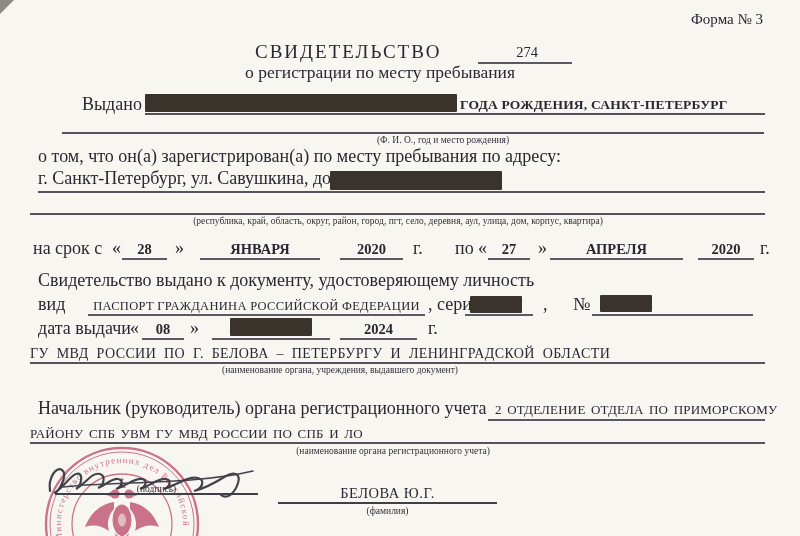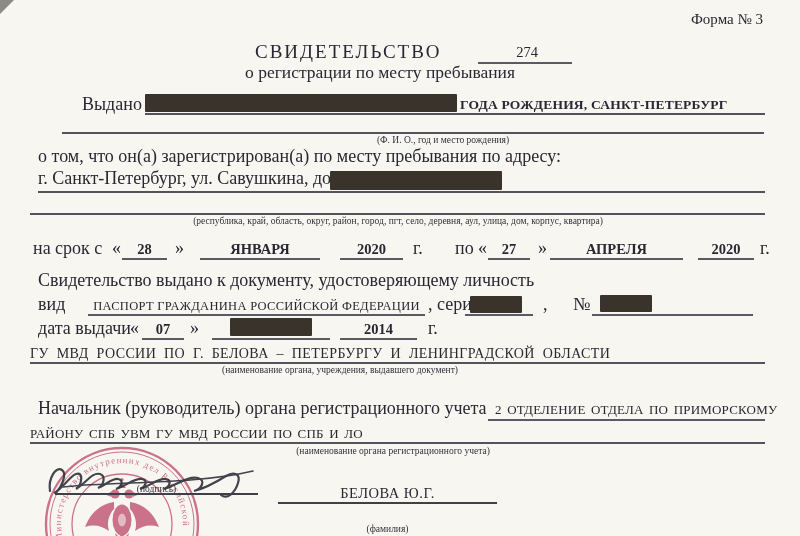--- a/index.html
+++ b/index.html
@@ -87,26 +87,26 @@
   <div class="abs t" style="left:428px;top:295px;">, серия</div>
   <div class="abs bar" style="left:470px;top:296px;width:52px;height:17px;"></div>
   <div class="abs thin" style="left:465px;top:314px;width:68px;"></div>
   <div class="abs t" style="left:543px;top:295px;">,</div>
   <div class="abs t" style="left:573px;top:295px;">№</div>
   <div class="abs bar" style="left:600px;top:295px;width:52px;height:17px;"></div>
   <div class="abs thin" style="left:592px;top:314px;width:161px;"></div>
 
   <div class="abs t" style="left:38px;top:319px;">дата выдачи</div>
   <div class="abs t" style="left:130px;top:319px;">«</div>
-  <div class="abs num ctr" style="left:142px;top:321px;width:42px;">07</div>
+  <div class="abs num ctr" style="left:142px;top:321px;width:42px;">08</div>
   <div class="abs thin" style="left:142px;top:338px;width:42px;"></div>
   <div class="abs t" style="left:190px;top:319px;">»</div>
   <div class="abs bar" style="left:230px;top:318px;width:82px;height:18px;"></div>
   <div class="abs thin" style="left:212px;top:338px;width:118px;"></div>
-  <div class="abs num ctr" style="left:340px;top:321px;width:77px;">2014</div>
+  <div class="abs num ctr" style="left:340px;top:321px;width:77px;">2024</div>
   <div class="abs thin" style="left:340px;top:338px;width:77px;"></div>
   <div class="abs t" style="left:428px;top:319px;">г.</div>
 
   <div class="abs issuer" style="left:30px;top:346px;">ГУ МВД РОССИИ ПО Г. БЕЛОВА – ПЕТЕРБУРГУ И ЛЕНИНГРАДСКОЙ ОБЛАСТИ</div>
   <div class="abs line" style="left:30px;top:362px;width:735px;"></div>
   <div class="abs cap ctr" style="left:30px;top:365px;width:620px;">(наименование органа, учреждения, выдавшего документ)</div>
 
   <div class="abs t" style="left:38px;top:399px;">Начальник (руководитель) органа регистрационного учета</div>
   <div class="abs reg1" style="left:495px;top:402px;">2 ОТДЕЛЕНИЕ ОТДЕЛА  ПО ПРИМОРСКОМУ</div>
   <div class="abs thin" style="left:488px;top:419px;width:277px;"></div>
@@ -150,15 +150,15 @@
     <g stroke="#34343f" stroke-width="2.2" fill="none" stroke-linecap="round" opacity=".92">
       <path d="M5 31 C3 18 11 6 17 10 C23 14 15 31 9 33 C17 29 25 16 31 14 C39 11 37 25 31 29 C41 23 47 12 55 14 C61 16 59 25 53 28 C61 25 67 18 73 19 C79 20 77 27 71 29 C81 26 89 18 97 19 C103 20 101 27 95 29 C105 26 113 18 121 19 C127 20 125 27 119 29 C131 25 143 16 153 18 C161 20 157 29 149 31 C161 28 173 21 181 16 C189 11 196 14 193 23 C190 33 182 40 176 35"></path>
       <path d="M18 27 C70 21 150 25 208 11" stroke-width="1.6"></path>
     </g>
   </svg>
   <div class="abs thin" style="left:55px;top:493px;width:203px;background:#3f3f4a;"></div>
   <div class="abs cap ctr" style="left:55px;top:484px;width:203px;">(подпись)</div>
 
   <div class="abs ctr" style="left:278px;top:485px;width:219px;font-size:14.5px;letter-spacing:.5px;">БЕЛОВА  Ю.Г.</div>
   <div class="abs thin" style="left:278px;top:502px;width:219px;background:#3f3f4a;"></div>
-  <div class="abs cap ctr" style="left:278px;top:506px;width:219px;margin-top:18px;">(фамилия)</div>
+  <div class="abs cap ctr" style="left:278px;top:506px;width:219px;">(фамилия)</div>
 
 </div>
 
 </body></html>

